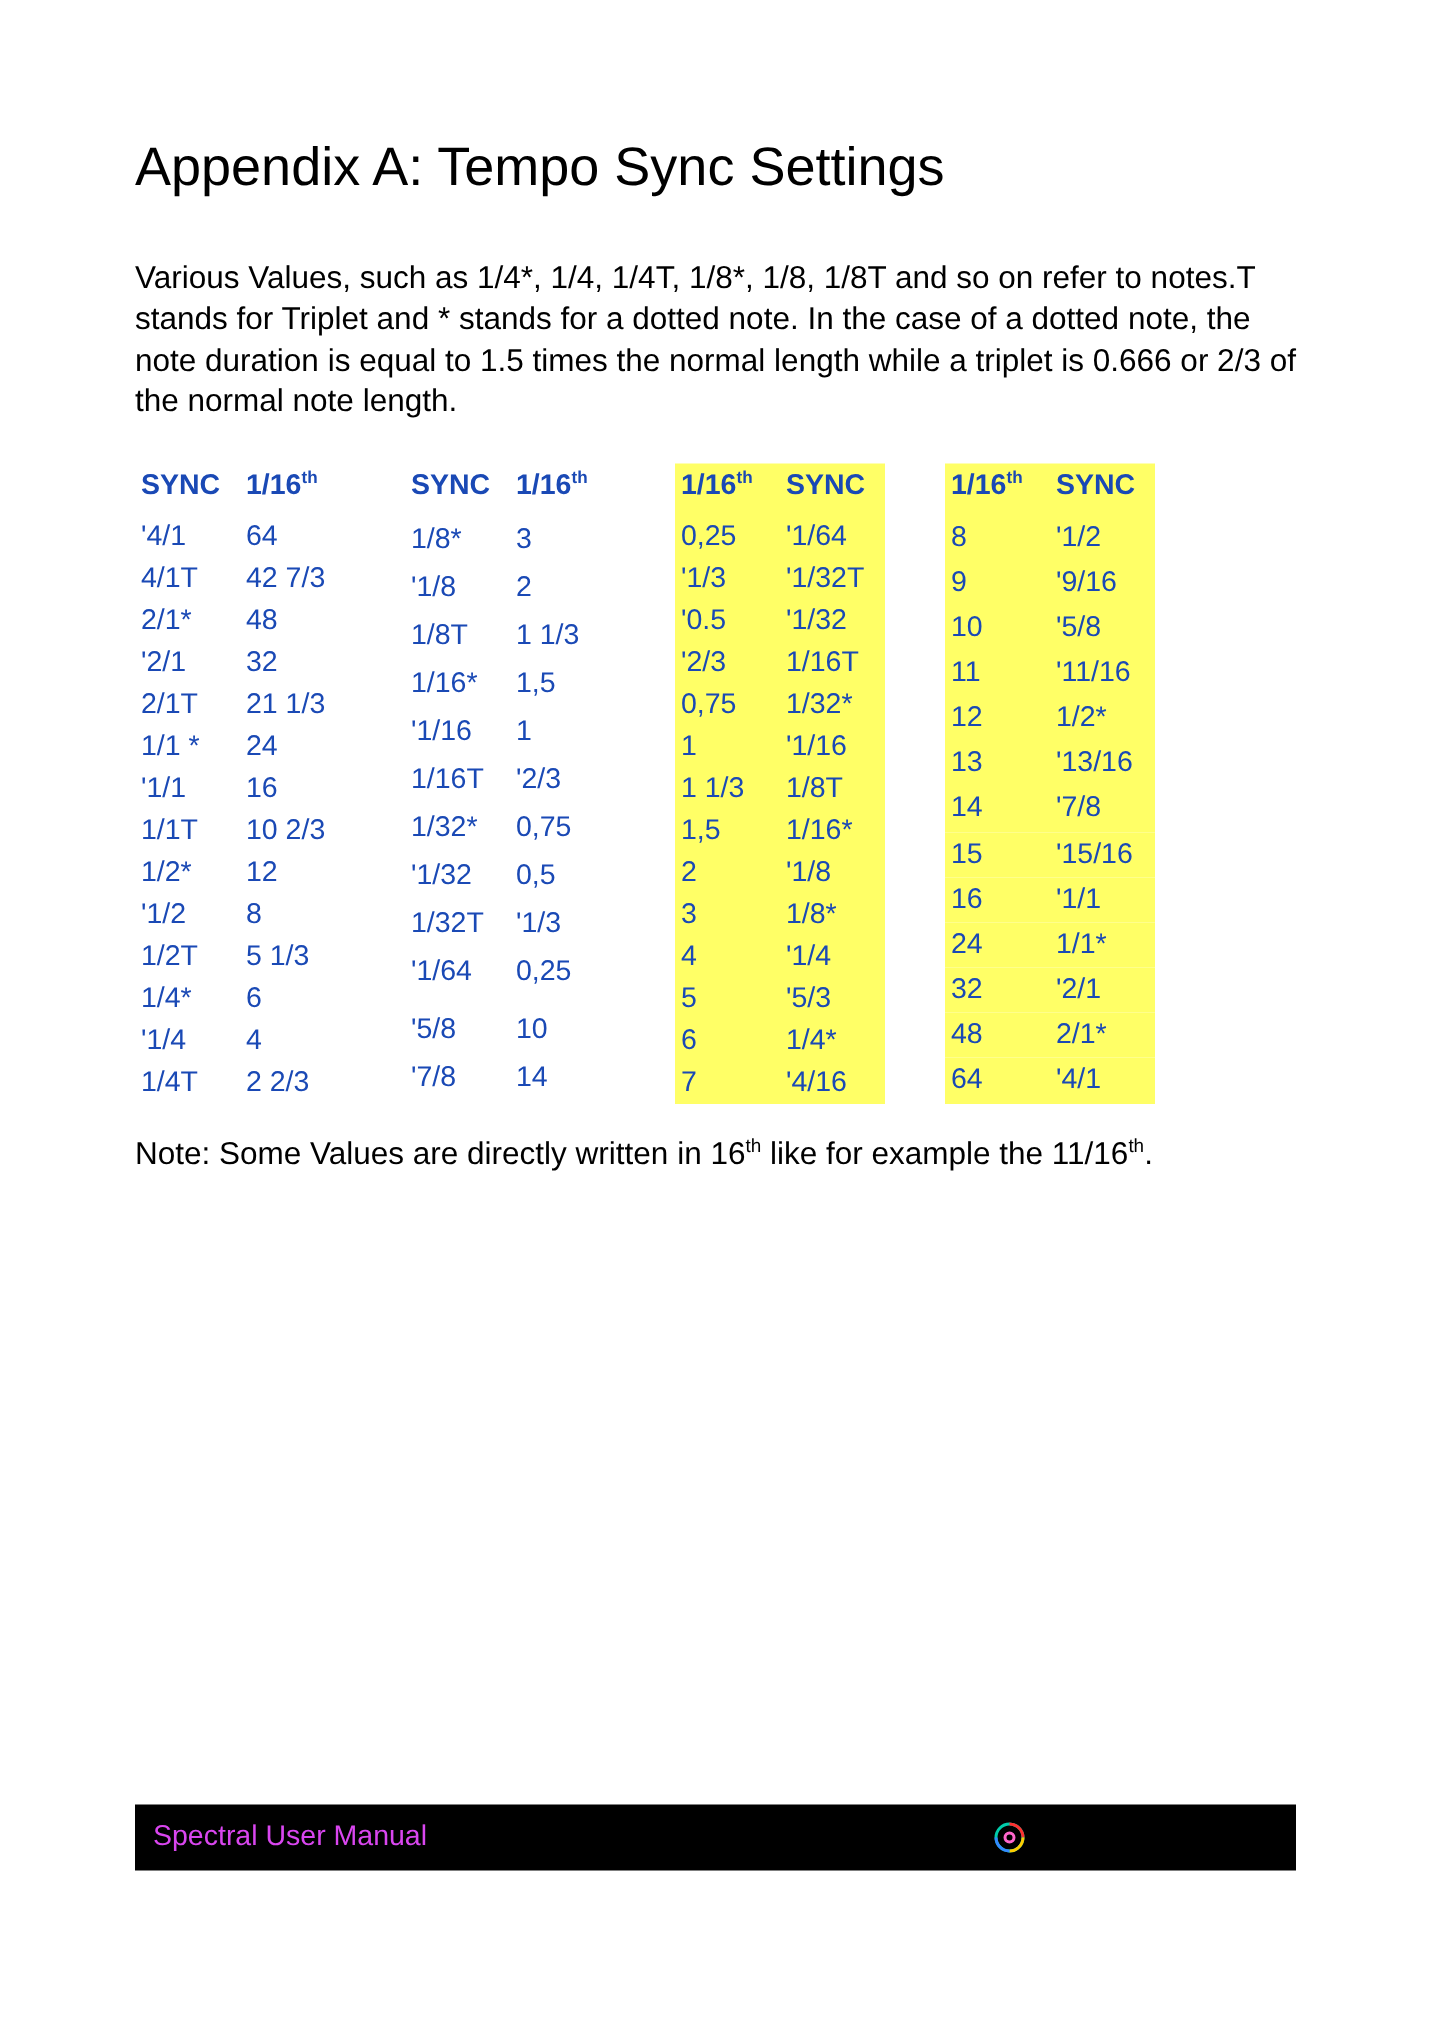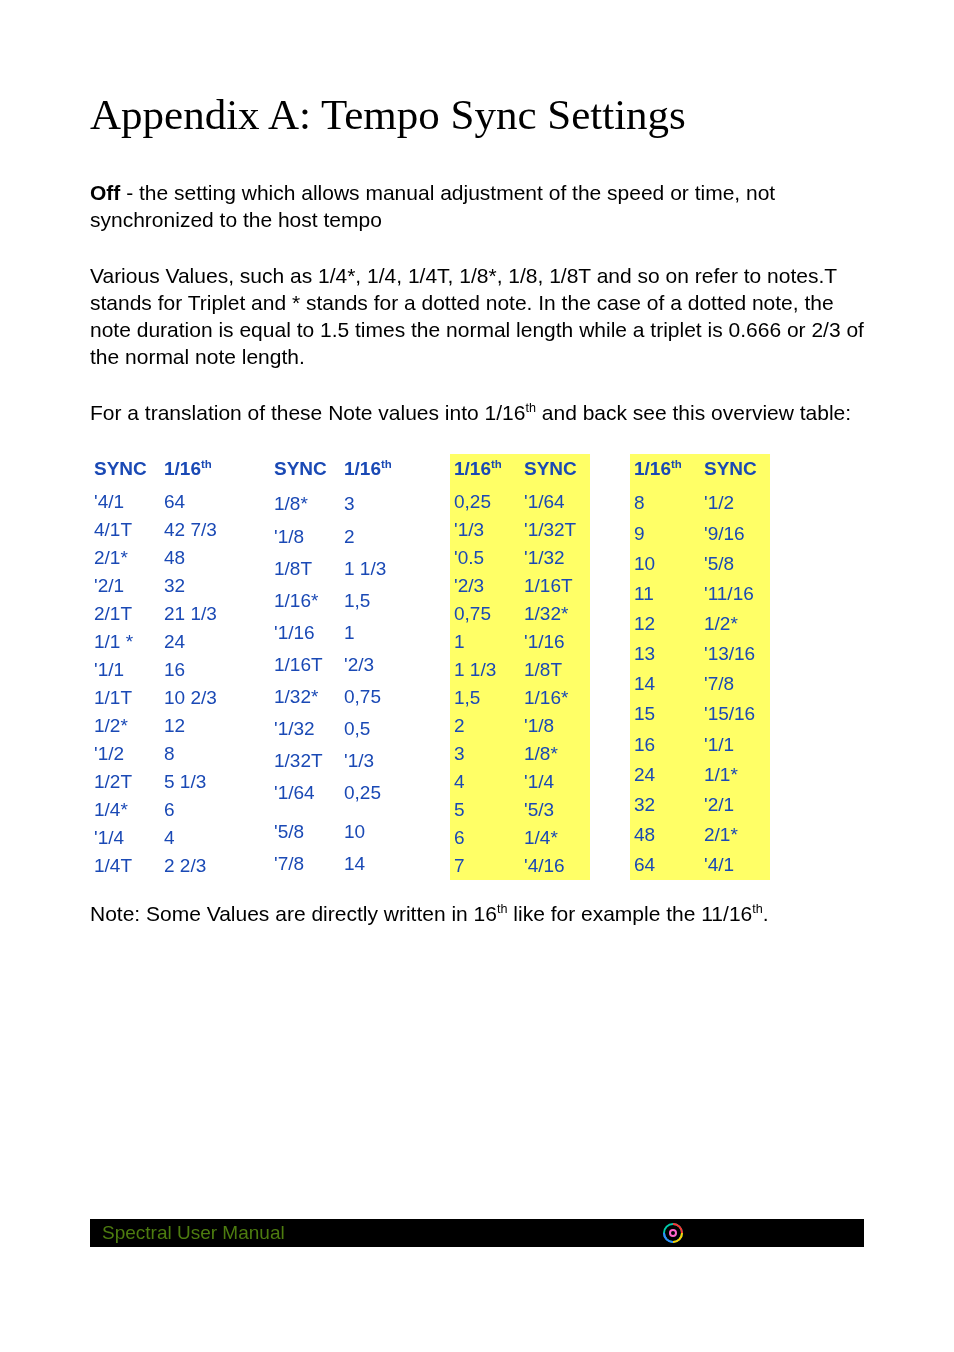--- a/index.html
+++ b/index.html
@@ -11,24 +11,23 @@
     width: 954px;
   }
   .page {
     box-sizing: border-box;
     width: 954px;
     min-height: 1352px;
     padding: 90px 90px 0 90px;
     position: relative;
   }
   h1 {
-    font-size: 43px;
+    font-size: 36px;
     font-weight: 400;
     margin: 0 0 40px 0;
-    font-family: Liberation Serif, serif;
   }
   p {
     font-size: 21px;
     line-height: 1.3;
     margin: 0 0 28px 0;
   }
   .bold { font-weight: 700; }
   sup { font-size: 0.6em; }
 
   .table-wrap {
@@ -61,23 +60,23 @@
   .note {
     font-size: 21px;
     margin-top: 18px;
   }
 
   .footer {
     position: absolute;
     left: 90px;
     right: 90px;
     bottom: 105px;
-    height: 28px;
+    height: 44px;
     background: #000;
-    color: #4d7c0f;
+    color: #d946ef;
     display: flex;
     align-items: center;
     justify-content: space-between;
     padding: 0 12px;
     box-sizing: border-box;
     font-size: 19px;
     gap: 32px;
   }
   .footer .title { flex: 1; }
   .footer .logo-wrap {
@@ -97,29 +96,23 @@
   }
 </style>
 </head>
 <body>
 
 <div class="page">
 
   <h1>Appendix A: Tempo Sync Settings</h1>
 
 
-  <p>
-    <span class="bold">Off</span><span> - the setting which allows manual adjustment of the speed or time, not synchronized to the host tempo</span>
-  </p>
 
   <p>Various Values, such as 1/4*, 1/4, 1/4T, 1/8*, 1/8, 1/8T and so on refer to notes.T stands for Triplet and * stands for a dotted note. In the case of a dotted note, the note duration is equal to 1.5 times the normal length while a triplet is 0.666 or 2/3 of the normal note length.</p>
 
-  <p>
-    <span>For a translation of these Note values into 1/16</span><sup>th</sup><span> and back see this overview table:</span>
-  </p>
 
   <div class="table-wrap">
 
     <table class="tbl">
       <thead>
         <tr>
           <th>SYNC</th>
           <th><span>1/16</span><sup>th</sup></th>
         </tr>
       </thead>

